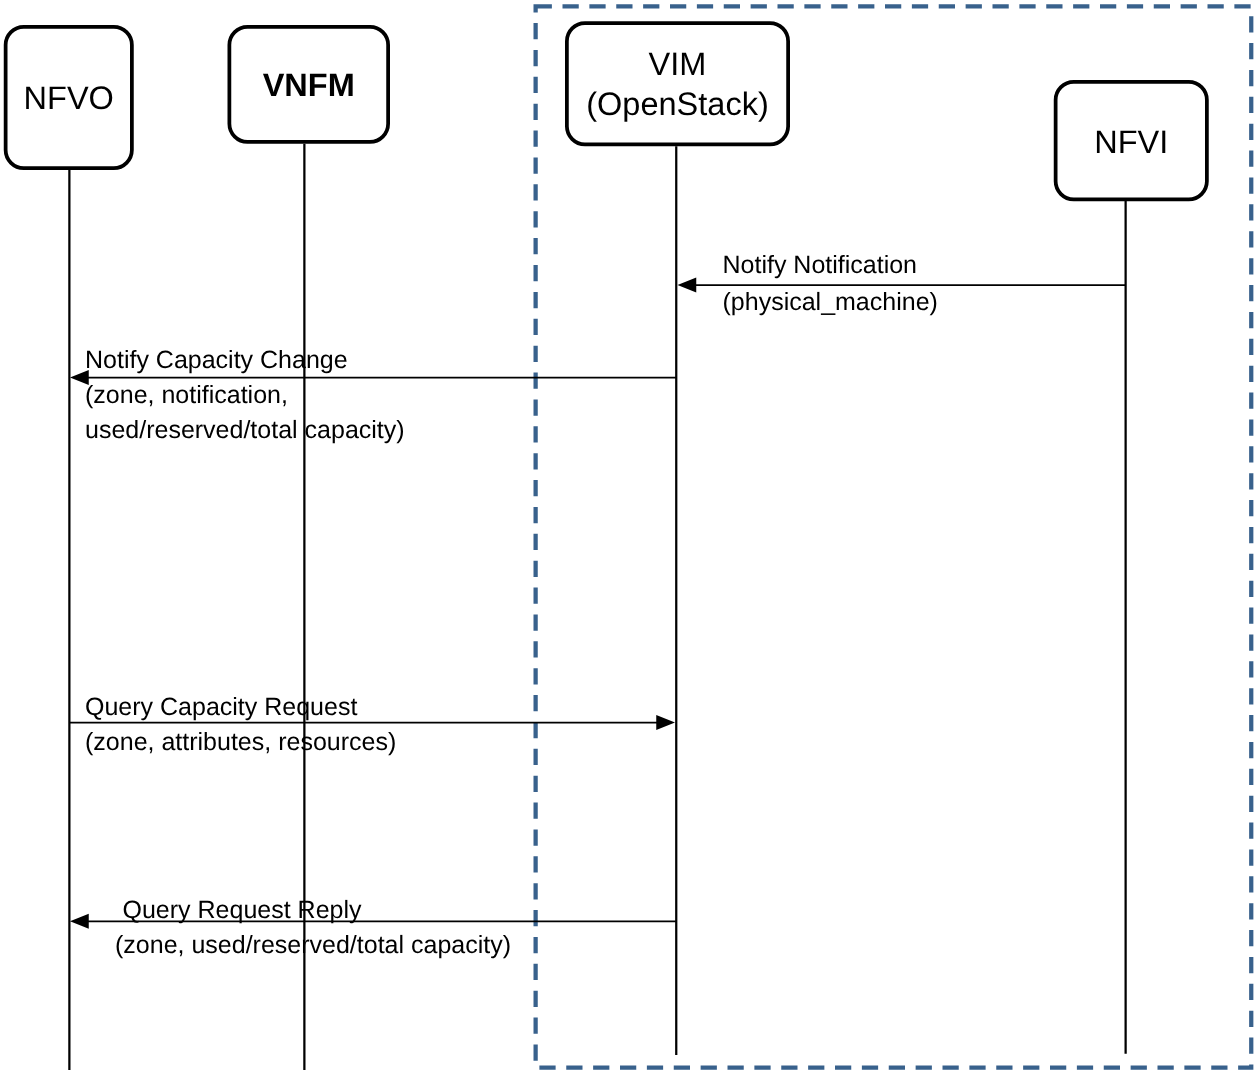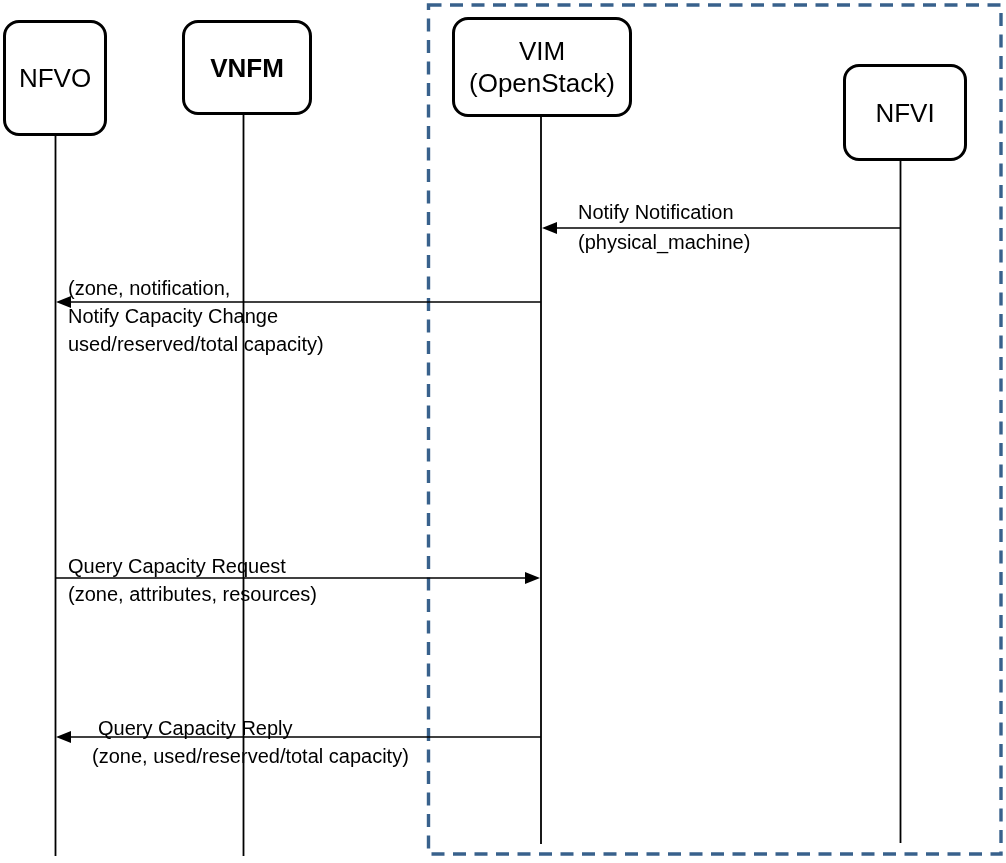--- a/index.html
+++ b/index.html
@@ -119,28 +119,28 @@
   <div class="actor actor-nfvi">
     <span>NFVI</span>
   </div>
 
   <div class="msg msg-1">
     <div>Notify Notification</div>
     <div>(physical_machine)</div>
   </div>
 
   <div class="msg msg-2">
+    <div>Notify Capacity Change</div>
     <div>(zone, notification,</div>
-    <div>Notify Capacity Change</div>
     <div>used/reserved/total  capacity)</div>
   </div>
 
   <div class="msg msg-3">
     <div>Query Capacity Request</div>
     <div>(zone, attributes, resources)</div>
   </div>
 
   <div class="msg msg-4">
-    <div class="first-line">Query Capacity Reply</div>
+    <div class="first-line">Query Request Reply</div>
     <div>(zone, used/reserved/total  capacity)</div>
   </div>
 
 </div>
 
 </body></html>

